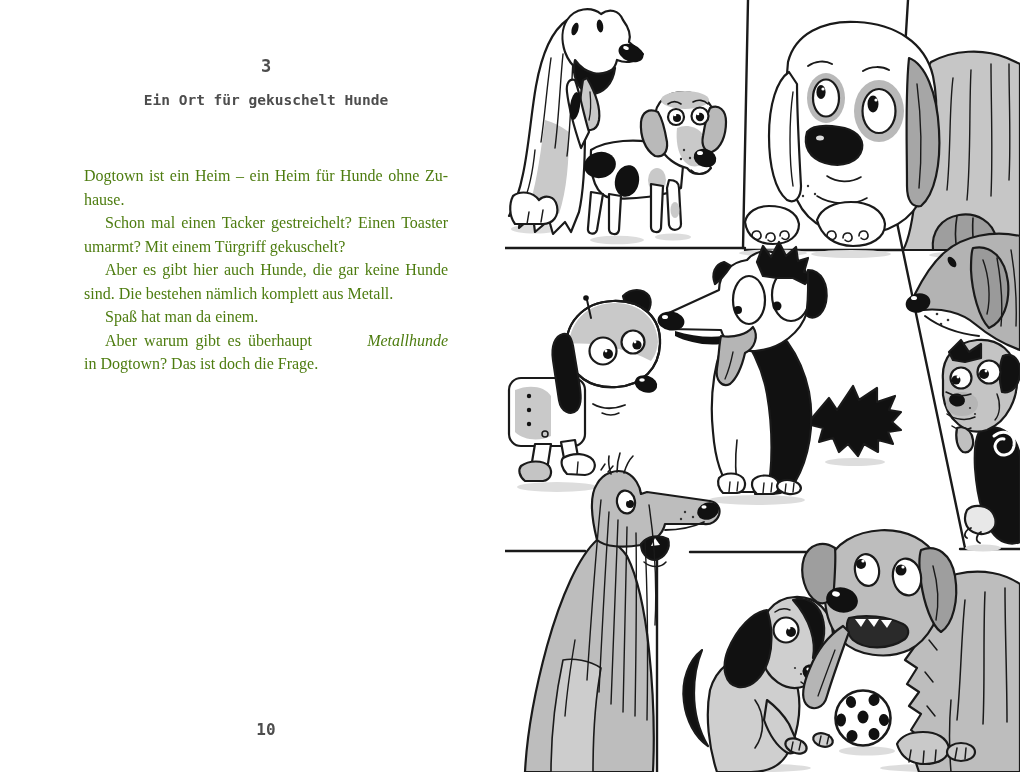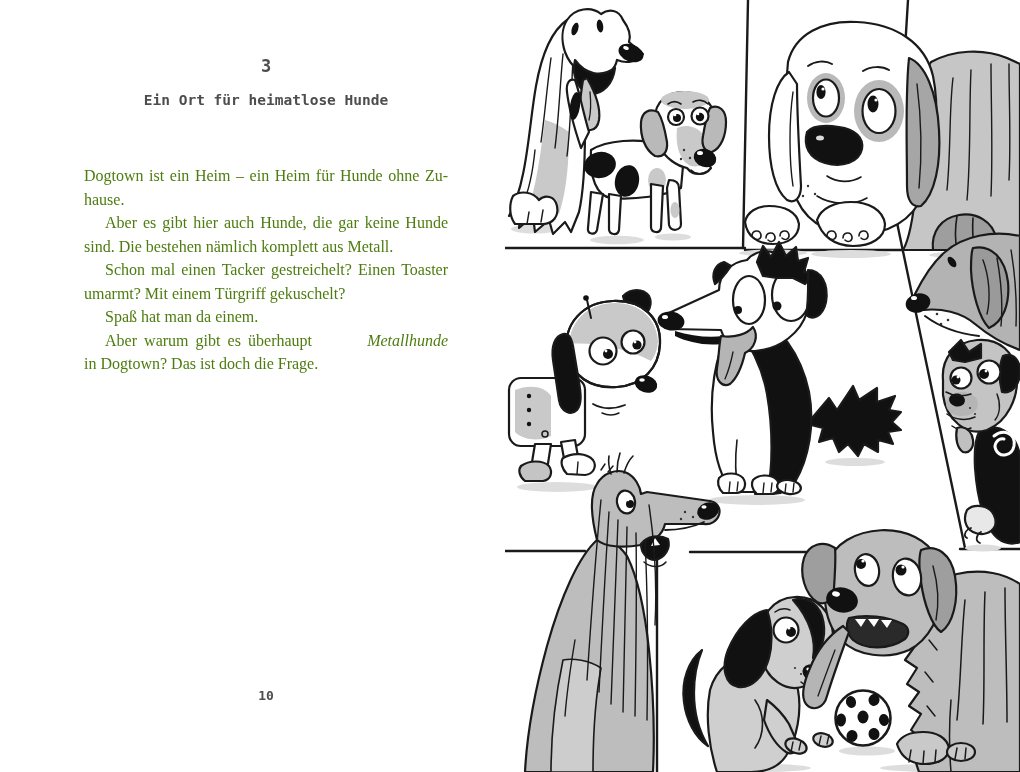--- a/index.html
+++ b/index.html
@@ -9,35 +9,35 @@
   .chapter-number{position:absolute;left:84px;top:56px;width:364px;text-align:center;
        font-family:"DejaVu Sans Mono",monospace;font-weight:bold;font-size:17px;color:#4d4d4d;}
   .chapter-title{position:absolute;left:84px;top:92px;width:364px;text-align:center;margin:0;
        font-family:"DejaVu Sans Mono",monospace;font-weight:bold;font-size:14.5px;color:#4d4d4d;}
   .body-text{position:absolute;left:84px;top:164px;width:364px;
        font-family:"Liberation Serif",serif;font-size:16px;line-height:23.5px;
        text-align:justify;color:#4d7c0f;}
   .body-text p{margin:0;text-indent:21px;}
   .body-text p.first{text-indent:0;}
   .body-text em{font-style:italic;margin-left:48px;}
-  .page-number{position:absolute;left:84px;top:688px;width:364px;text-align:center;
-       font-family:"DejaVu Sans Mono",monospace;font-weight:bold;font-size:13px;color:#4d4d4d;}
+  .page-number{position:absolute;left:84px;top:720px;width:364px;text-align:center;
+       font-family:"DejaVu Sans Mono",monospace;font-weight:bold;font-size:16px;color:#4d4d4d;}
   .page-right{position:absolute;left:505px;top:0;width:515px;height:772px;}
   .page-right svg{display:block;}
 </style>
 </head>
 <body>
 
 <div class="page-left">
   <div class="chapter-number">3</div>
-  <h1 class="chapter-title">Ein Ort für heimatlose Hunde</h1>
+  <h1 class="chapter-title">Ein Ort für gekuschelt Hunde</h1>
   <div class="body-text">
     <p class="first">Dogtown ist ein Heim – ein Heim für Hunde ohne Zu­hause.</p>
+    <p>Schon mal einen Tacker gestreichelt? Einen Toaster umarmt? Mit einem Türgriff gekuschelt?</p>
     <p>Aber es gibt hier auch Hunde, die gar keine Hunde sind. Die bestehen nämlich komplett aus Metall.</p>
-    <p>Schon mal einen Tacker gestreichelt? Einen Toaster umarmt? Mit einem Türgriff gekuschelt?</p>
     <p>Spaß hat man da einem.</p>
     <p><span>Aber warum gibt es überhaupt </span><em>Metallhunde</em><span> in Dog­town? Das ist doch die Frage.</span></p>
   </div>
   <div class="page-number">10</div>
 </div>
 
 <div class="page-right">
 <svg width="515" height="772" viewBox="0 0 515 772" stroke-linecap="round" stroke-linejoin="round">
 
   <g stroke="#1a1a1a" stroke-width="2.4" fill="none">

